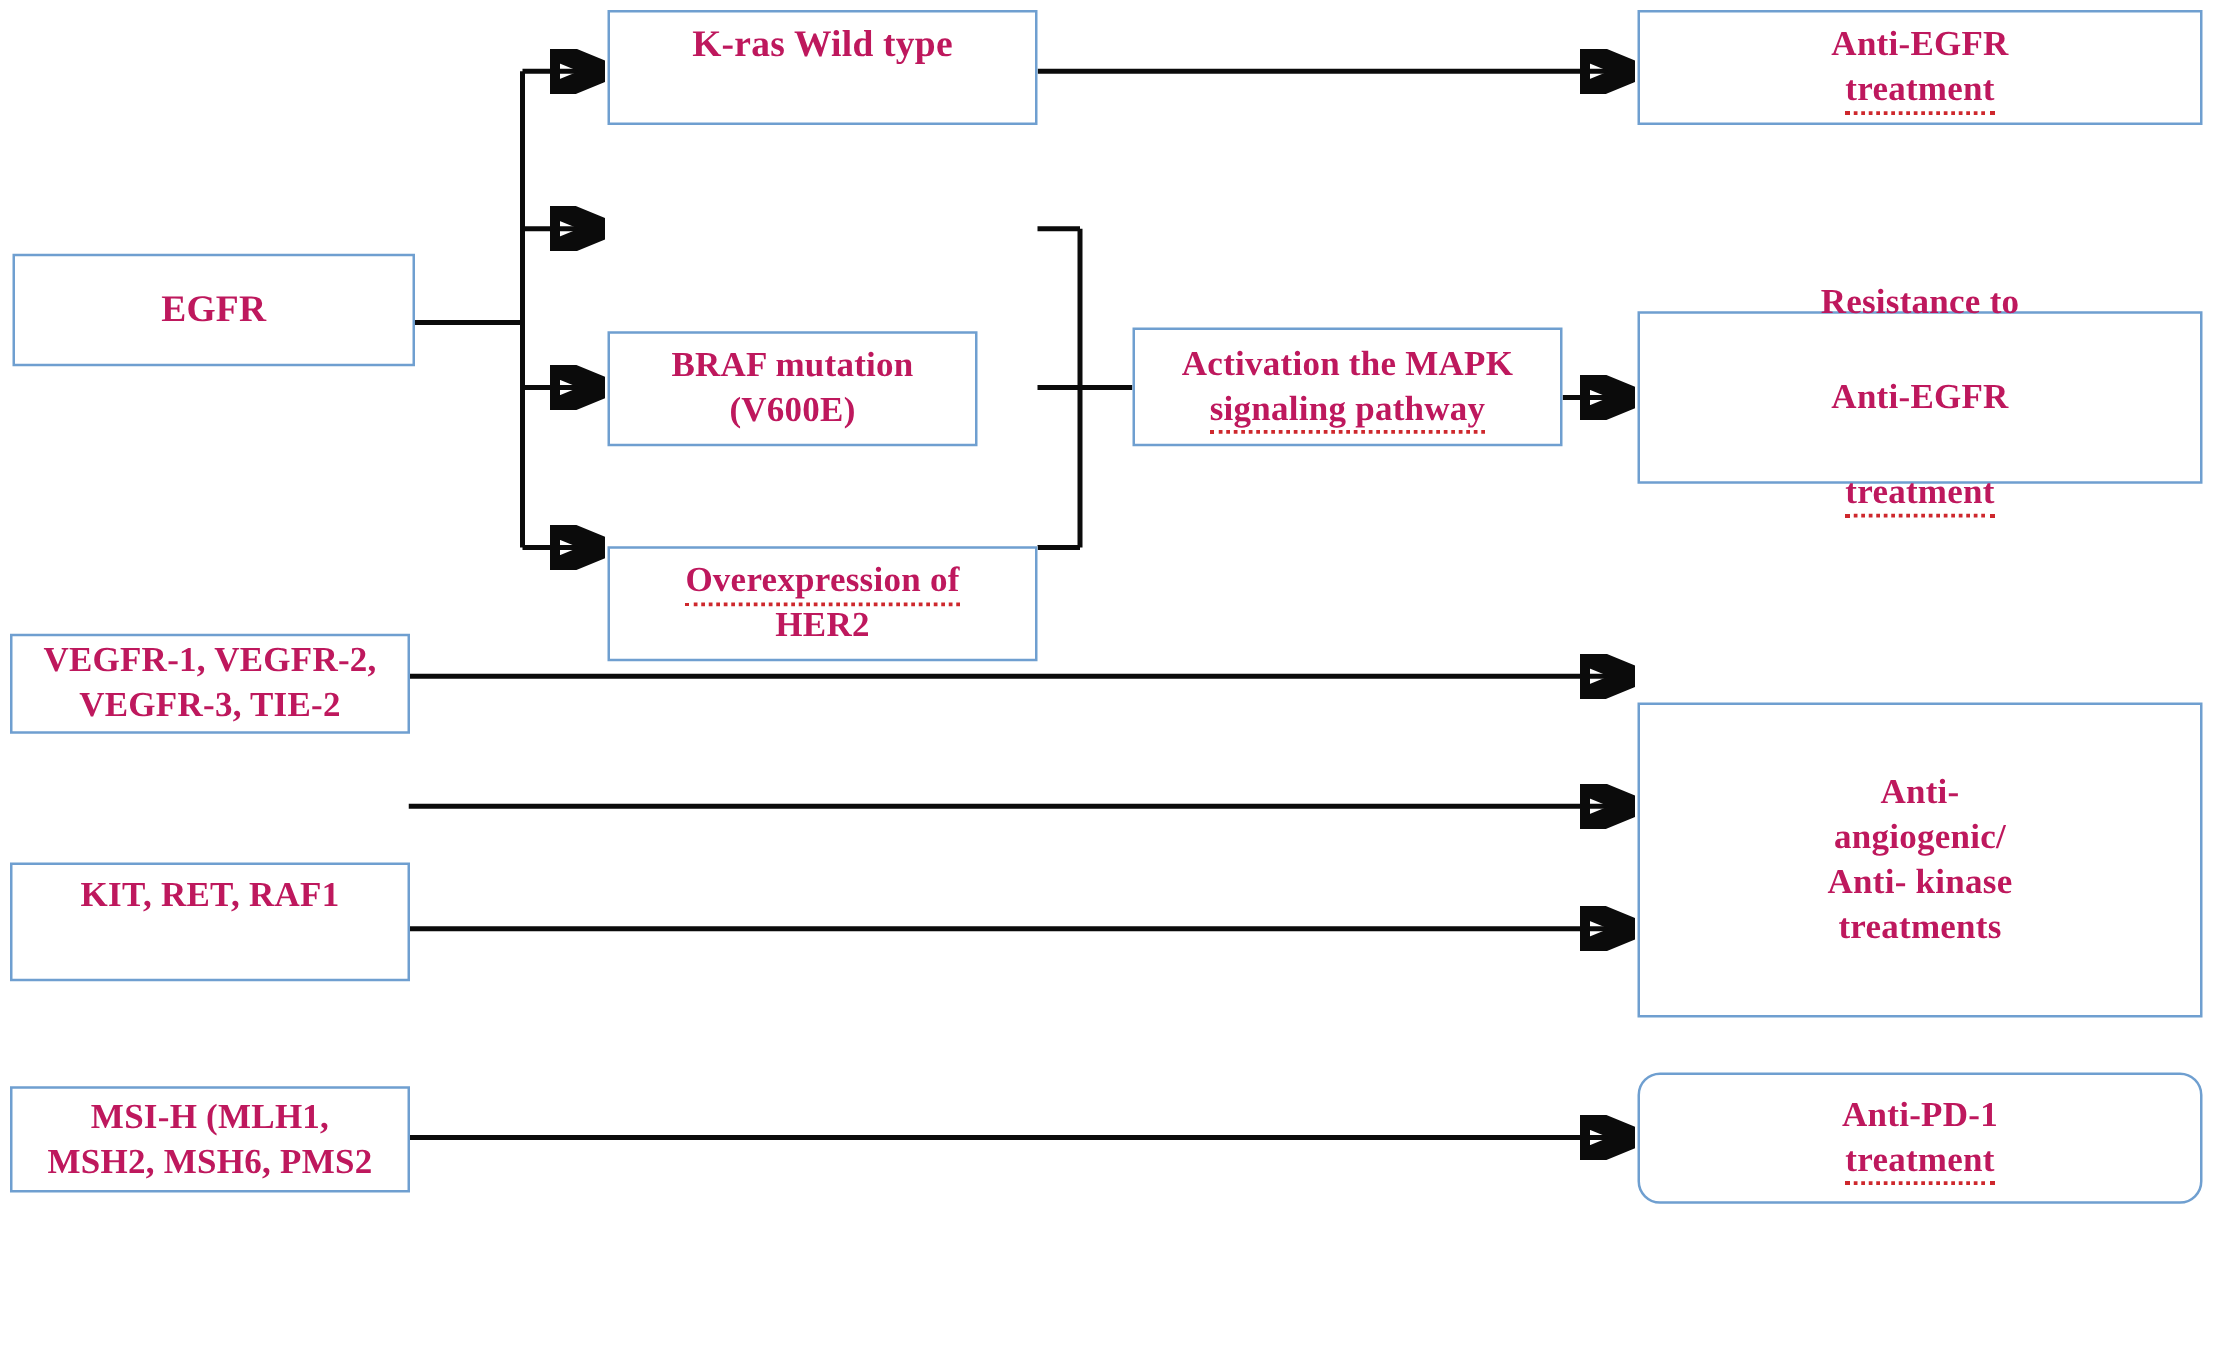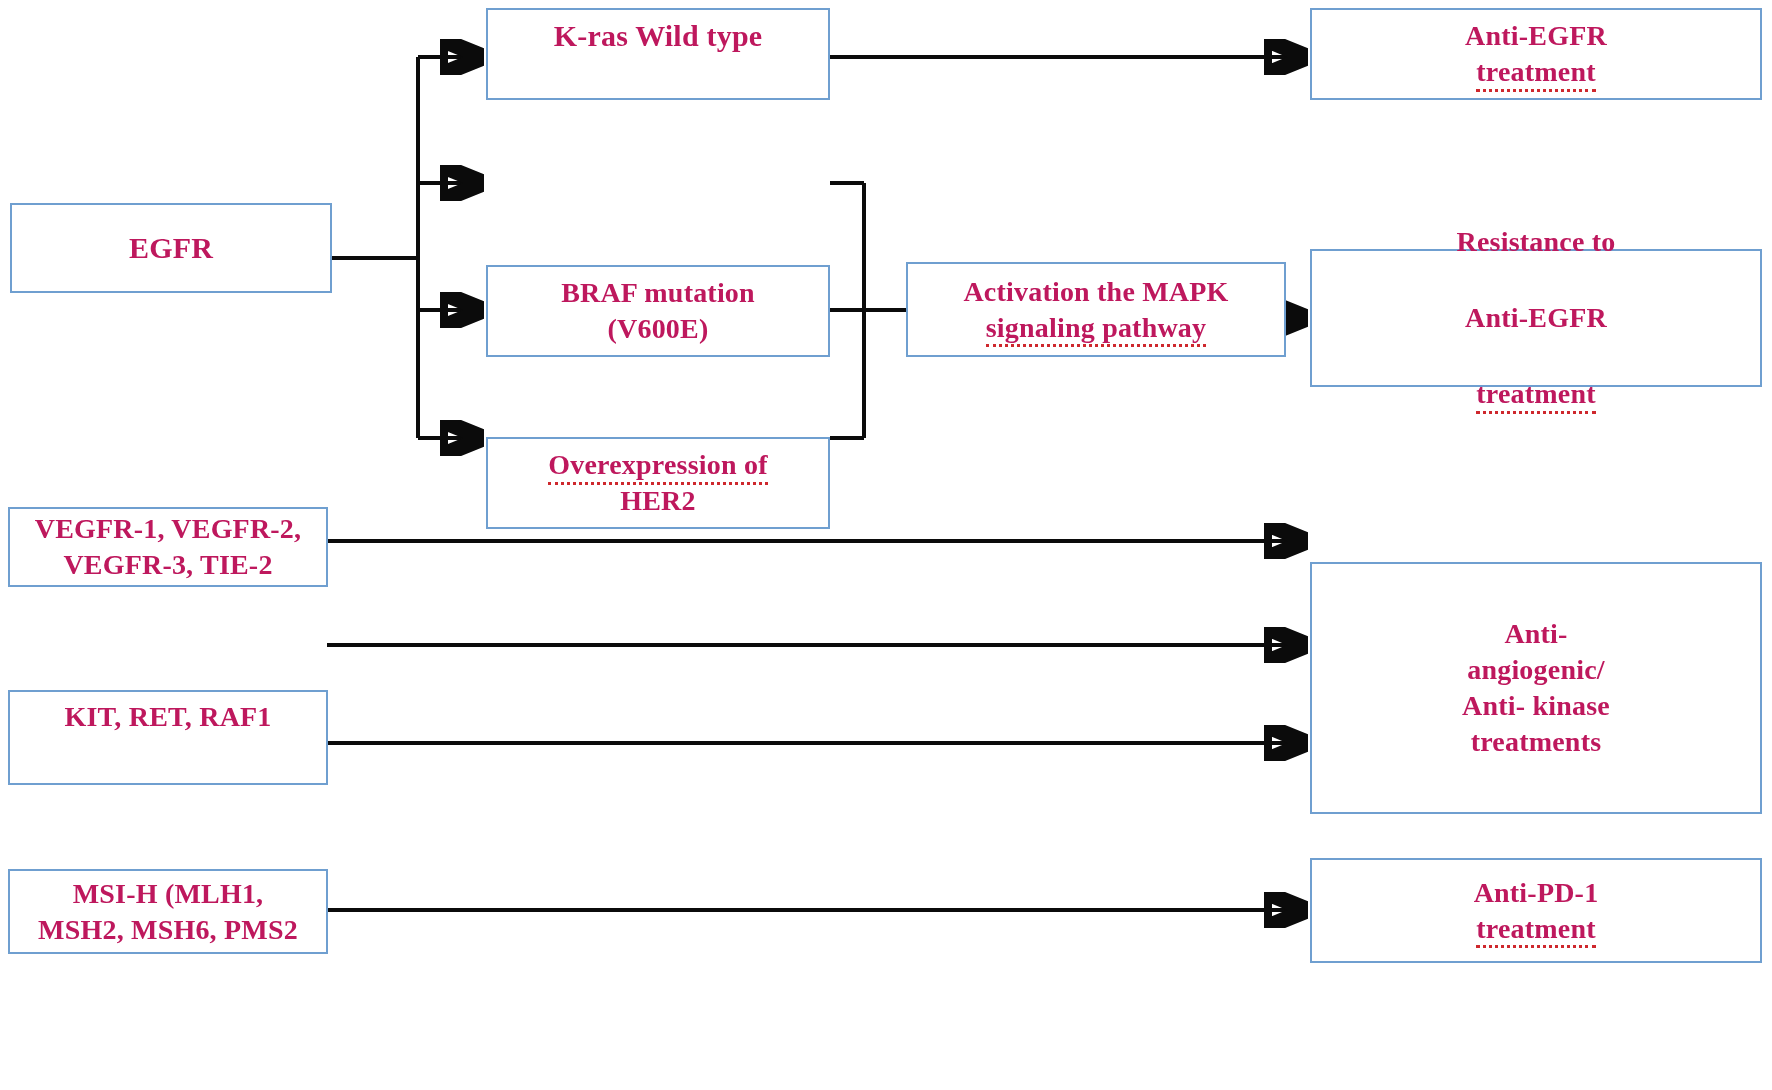--- a/index.html
+++ b/index.html
@@ -120,31 +120,31 @@
 
   <div class="node v-center sz-lg" style="left:10px; top:203px; width:322px; height:90px;">
     <span class="label">EGFR</span>
   </div>
 
   <div class="node v-top sz-lg" style="left:486px; top:8px; width:344px; height:92px;">
     <span class="label">K-ras Wild type</span>
   </div>
 
 
-  <div class="node v-center sz-md" style="left:486px; top:265px; width:344px; height:92px;">
+  <div class="node v-center sz-md" style="left:486px; top:265px; width:296px; height:92px;">
     <span class="label">BRAF mutation
 (V600E)</span>
   </div>
 
   <div class="node v-center sz-md" style="left:486px; top:393px; width:344px; height:92px; flex-direction:column;margin-top:44px;">
     <span class="sq sq-wavy">Overexpression of</span>
     <span>HER2</span>
   </div>
 
-  <div class="node v-center sz-md" style="left:906px; top:262px; width:380px; height:95px; flex-direction:column;">
+  <div class="node v-center sz-md" style="left:906px; top:262px; width:344px; height:95px; flex-direction:column;">
     <span>Activation the MAPK</span>
     <span class="sq sq-wavy">signaling pathway</span>
   </div>
 
   <div class="node v-center sz-md" style="left:1310px; top:8px; width:452px; height:92px; flex-direction:column;">
     <span>Anti-EGFR</span>
     <span class="sq sq-wavy">treatment</span>
   </div>
 
   <div class="node v-center sz-md" style="left:1310px; top:249px; width:452px; height:138px; flex-direction:column;gap:40px;">
@@ -168,18 +168,18 @@
     <span>angiogenic/</span>
     <span>Anti- kinase</span>
     <span>treatments</span>
   </div>
 
   <div class="node v-center sz-md" style="left:8px; top:869px; width:320px; height:85px;">
     <span class="label">MSI-H (MLH1,
 MSH2, MSH6, PMS2</span>
   </div>
 
-  <div class="node v-center sz-md" style="left:1310px; top:858px; width:452px; height:105px; flex-direction:column;">
+  <div class="node v-center sz-md" style="left:1310px; top:858px; width:452px; height:105px; flex-direction:column;border-radius:18px;">
     <span>Anti-PD-1</span>
     <span class="sq sq-wavy">treatment</span>
   </div>
 
 </div>
 
 </body></html>

